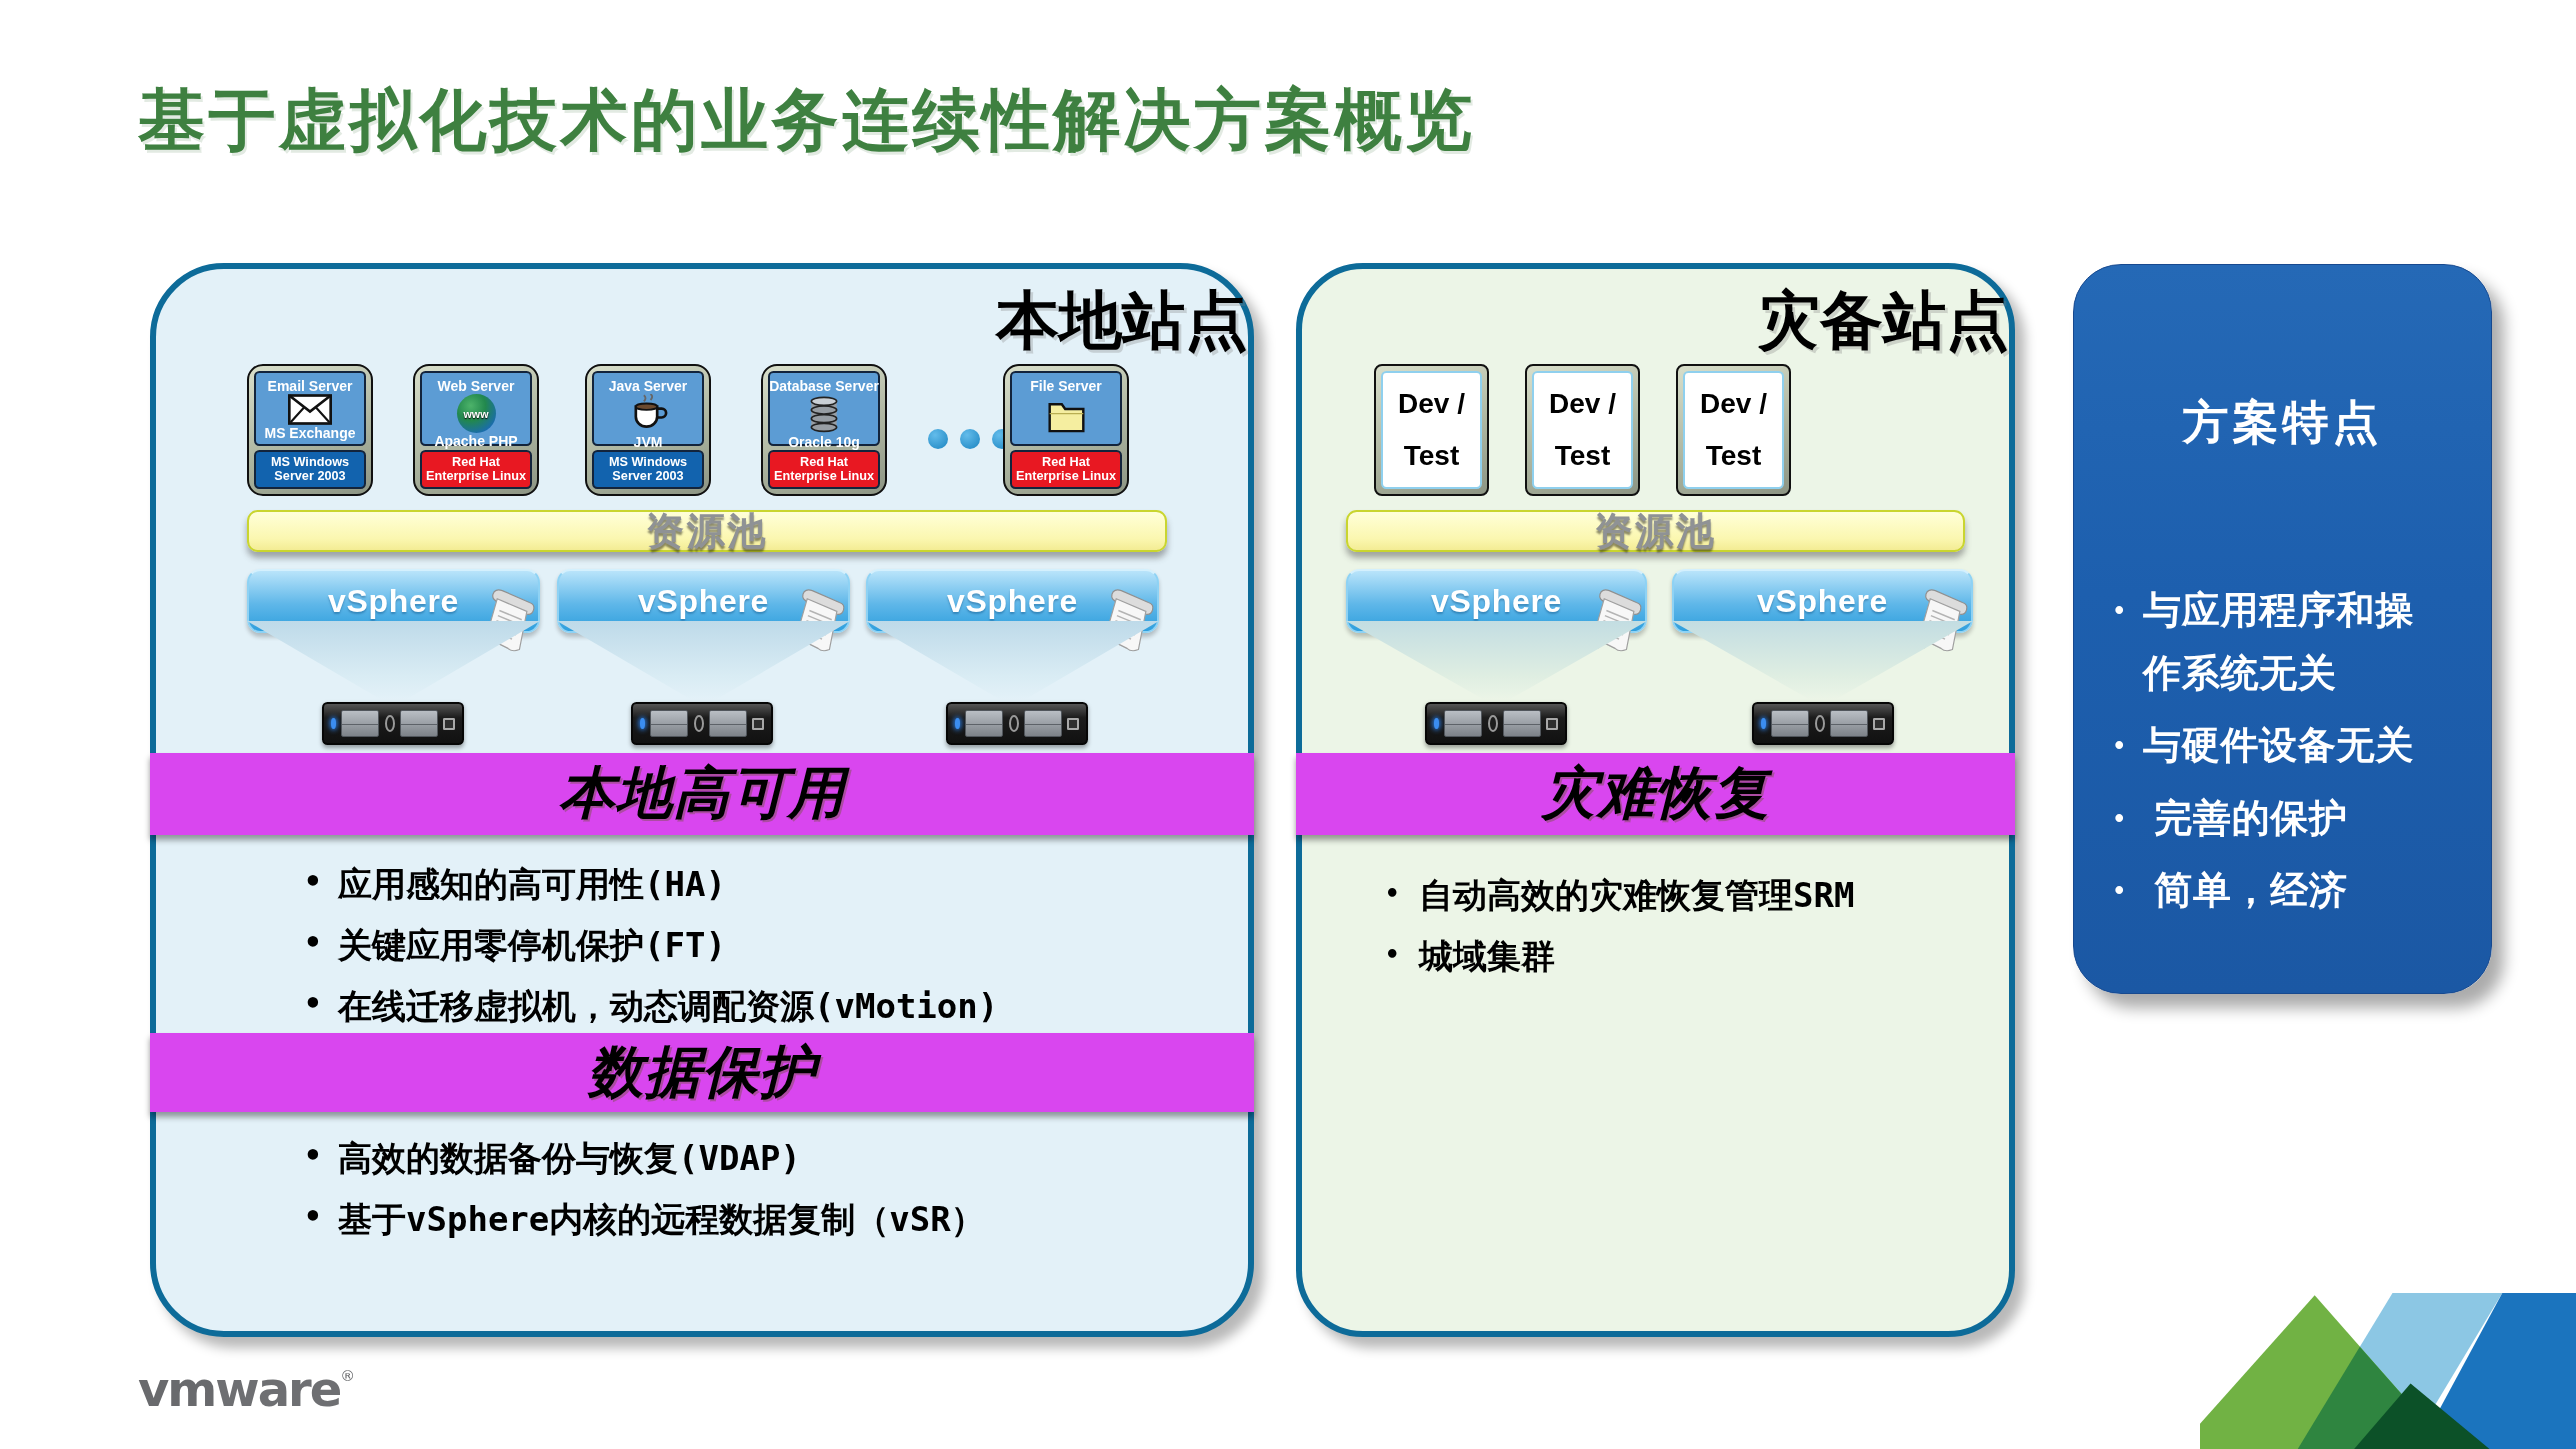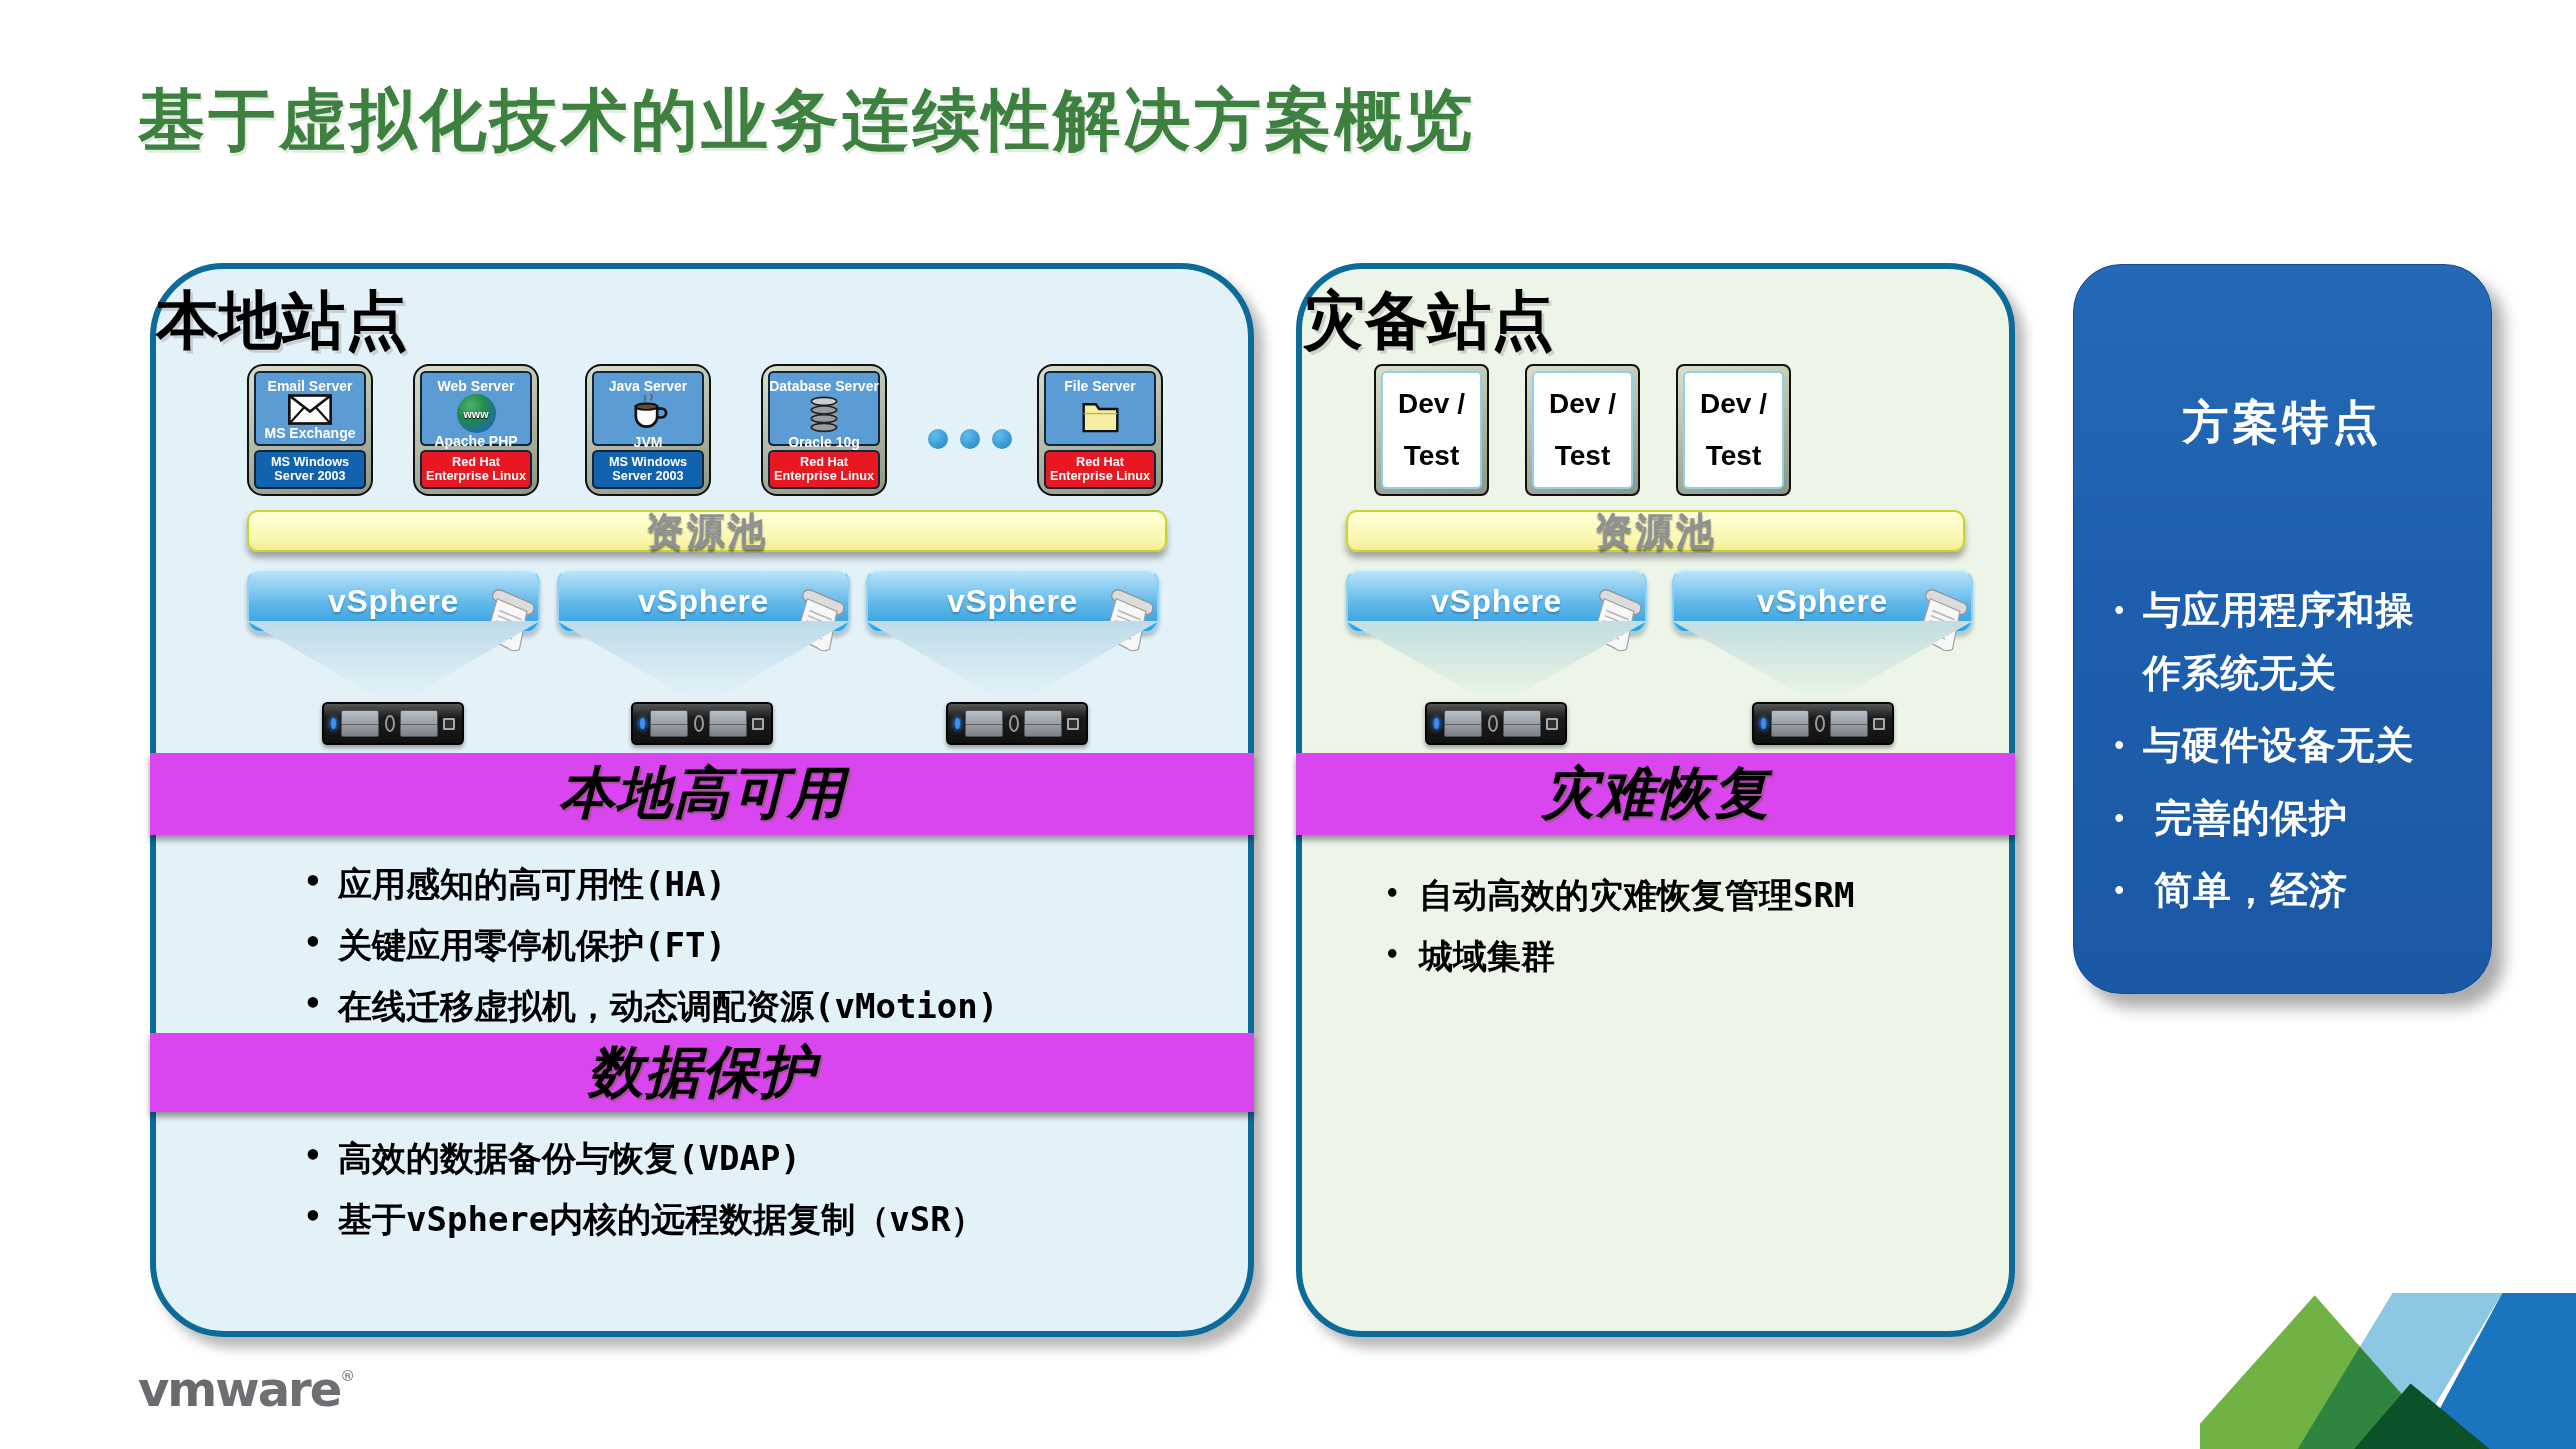--- a/index.html
+++ b/index.html
@@ -9,21 +9,21 @@
   
   .slide-title{position:absolute;left:138px;top:75px;font-size:67px;font-weight:900;
     color:#3e8040;letter-spacing:3.4px;font-family:"DejaVu Sans","Liberation Sans",sans-serif;
     text-shadow:2px 2.7px 0 rgba(140,170,140,0.25);white-space:nowrap;}
 
   
   .panel{position:absolute;border:6px solid #0d6b99;box-sizing:border-box;
          box-shadow:9.4px 10.7px 12px rgba(0,0,0,0.28);}
   .panel-local{left:150px;top:263px;width:1104px;height:1074px;border-radius:74px;background:#e3f1f8;}
   .panel-dr{left:1296px;top:263px;width:719px;height:1074px;border-radius:67px;background:#ecf5e7;}
-  .panel-header{position:absolute;top:9.4px;left:0;width:100%;text-align:left;
+  .panel-header{position:absolute;top:9.4px;left:0;width:100%;text-align:right;
     font-size:63px;font-weight:900;color:#000;text-shadow:2.7px 2.7px 0 rgba(130,130,130,0.30);}
 
   
   .app-card{position:absolute;width:126px;height:132px;border:2.7px solid #101010;border-radius:16px;
     background:linear-gradient(160deg,#d9dfcb 0%,#aeb6a1 55%,#8d9584 100%);
     padding:5.4px;box-sizing:border-box;display:flex;flex-direction:column;}
   .app-top{flex:1;background:#5c9cd4;border:2px solid #13243c;border-radius:5.4px;
     display:flex;flex-direction:column;align-items:center;justify-content:space-between;
     padding:4.7px 1.3px 4px 1.3px;color:#fff;font-weight:bold;min-height:0;}
   .app-title{font-size:14px;white-space:nowrap;}
@@ -216,21 +216,21 @@
         <span>Enterprise Linux</span>
       </div>
     </div>
 
     <div class="dots" style="left:772px;top:160px;">
         <i></i>
         <i></i>
         <i></i>
       </div>
 
-    <div class="app-card" style="left:881px;top:95px;">
+    <div class="app-card" style="left:847px;top:95px;">
       <div class="app-top">
         <span class="app-title">File Server</span>
         <span class="app-icon">
           <svg width="39" height="34" viewBox="0 0 29 25">
               <path d="M2 23 V3 h9 l2.5 3.5 H27 V23 z" fill="#f5eea0" stroke="#111" stroke-width="1.8"></path>
               <path d="M2 10 h25" stroke="#b9ae52" stroke-width="1"></path>
             </svg>
         </span>
         <span class="app-name" style="visibility: hidden;"></span>
       </div>

